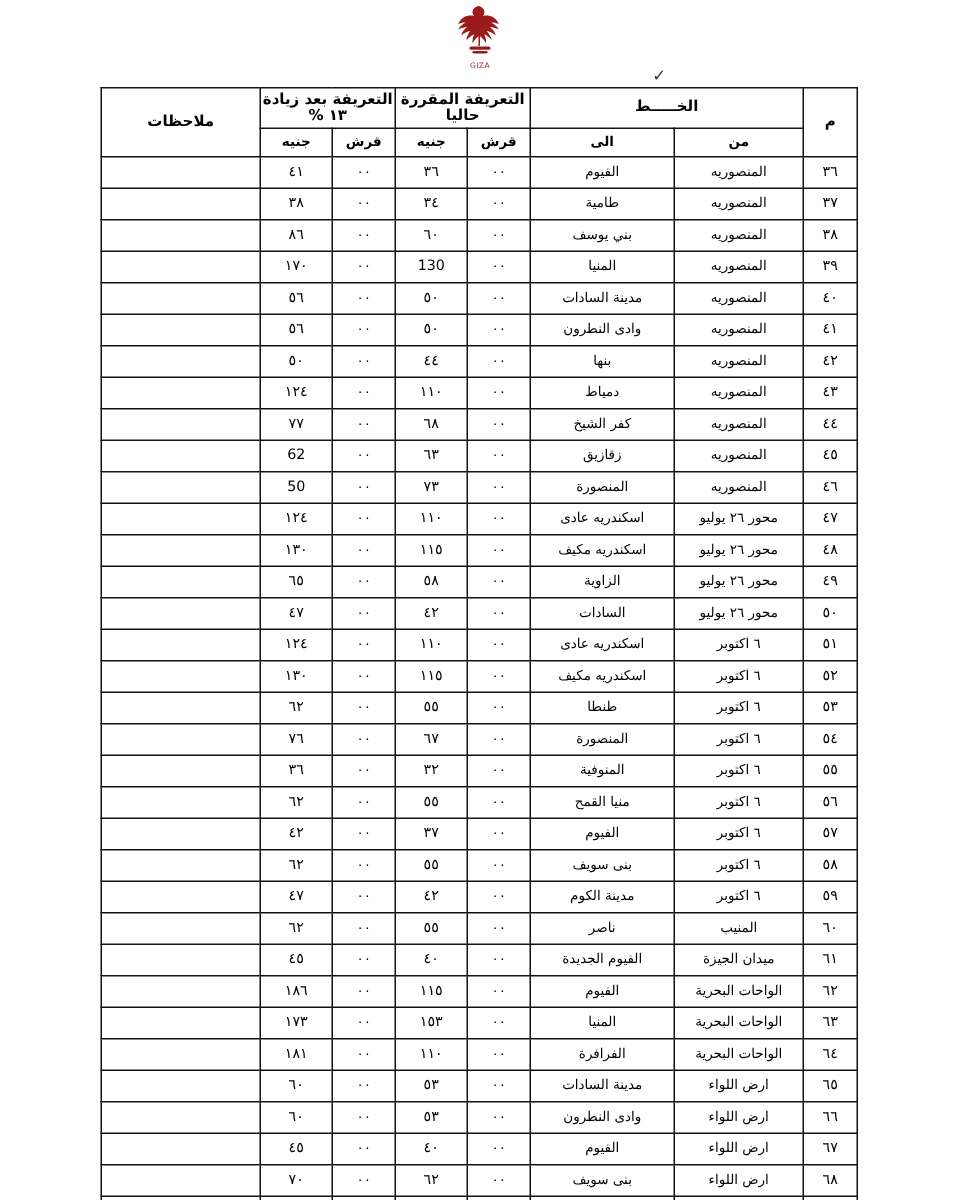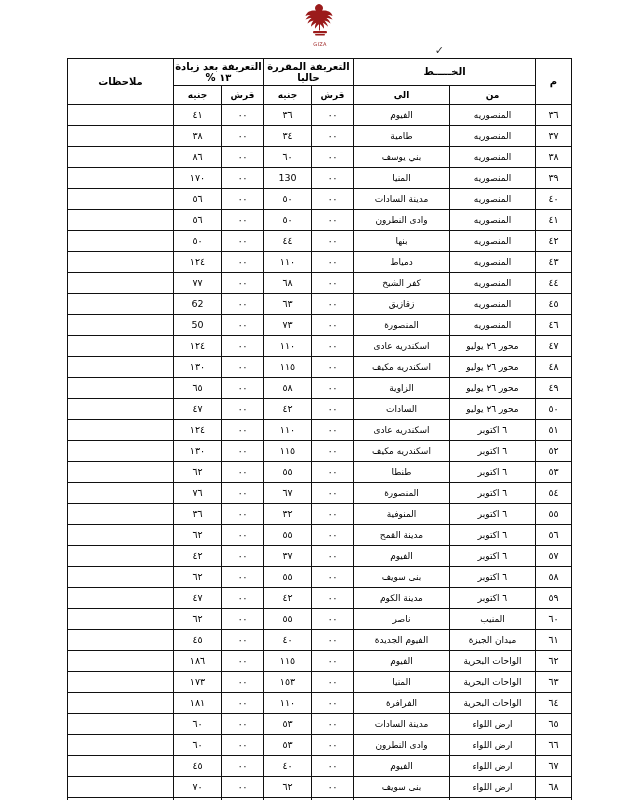--- a/index.html
+++ b/index.html
@@ -328,21 +328,21 @@
           <td>المنوفية</td>
           <td class="zero">٠٠</td>
           <td class="num">٣٢</td>
           <td class="zero">٠٠</td>
           <td class="num">٣٦</td>
           <td class="note-cell"></td>
         </tr>
         <tr>
           <td class="num">٥٦</td>
           <td>٦ اكتوبر</td>
-          <td>مدينة القمح</td>
+          <td>منيا القمح</td>
           <td class="zero">٠٠</td>
           <td class="num">٥٥</td>
           <td class="zero">٠٠</td>
           <td class="num">٦٢</td>
           <td class="note-cell"></td>
         </tr>
         <tr>
           <td class="num">٥٧</td>
           <td>٦ اكتوبر</td>
           <td>الفيوم</td>

